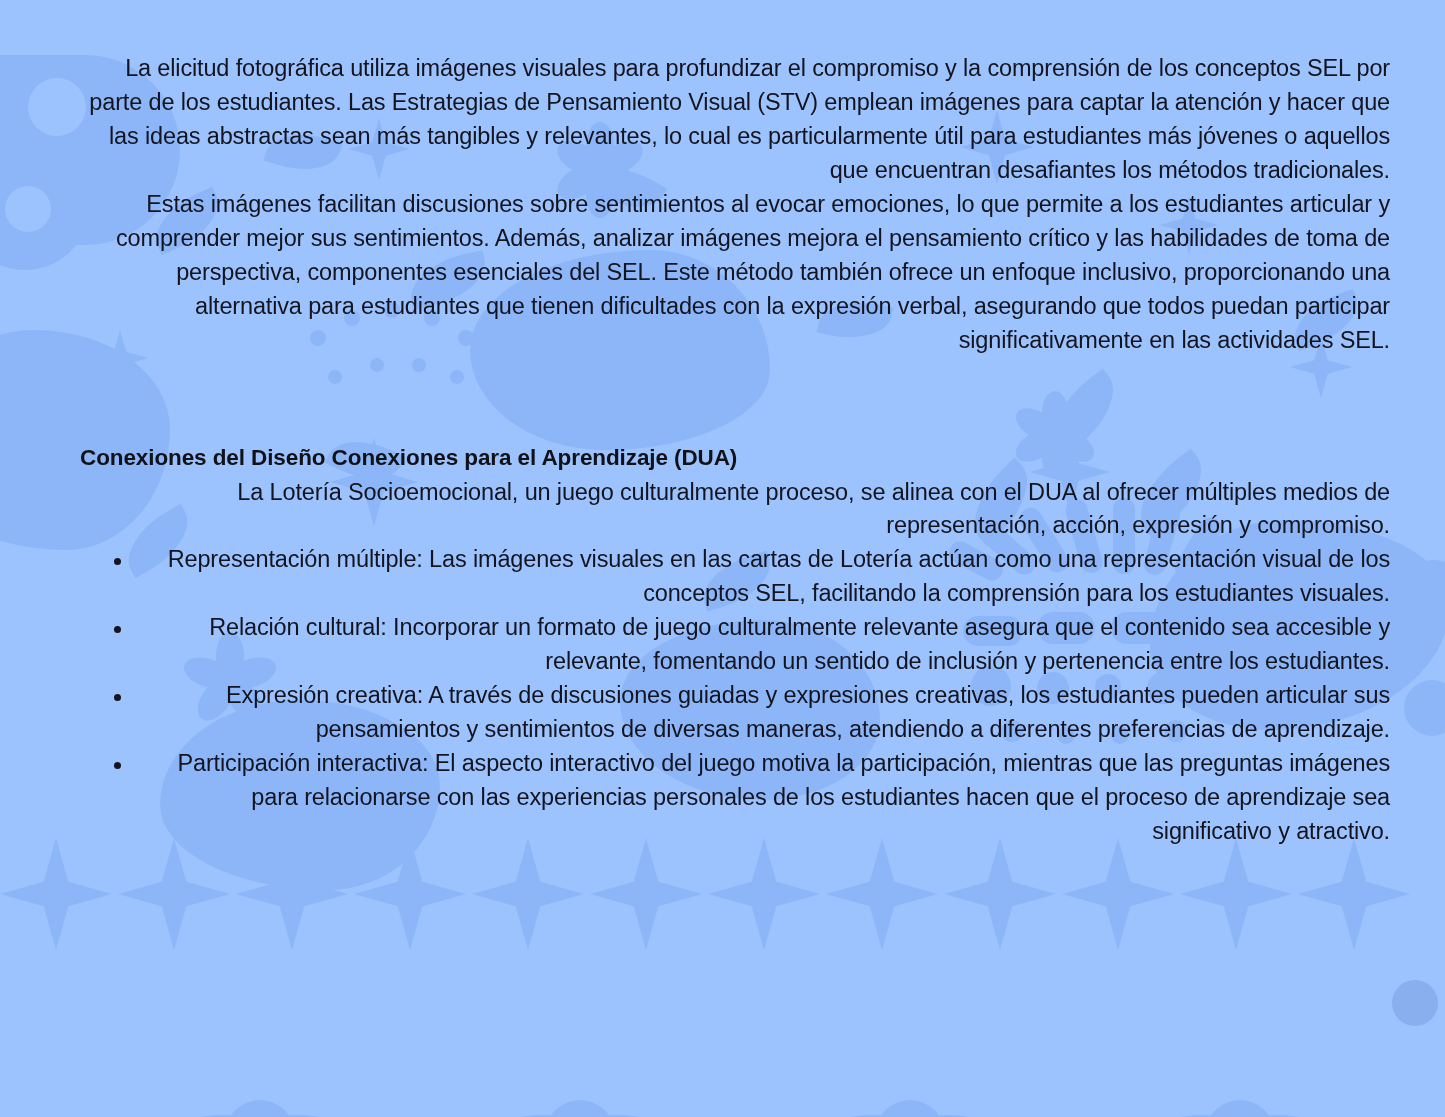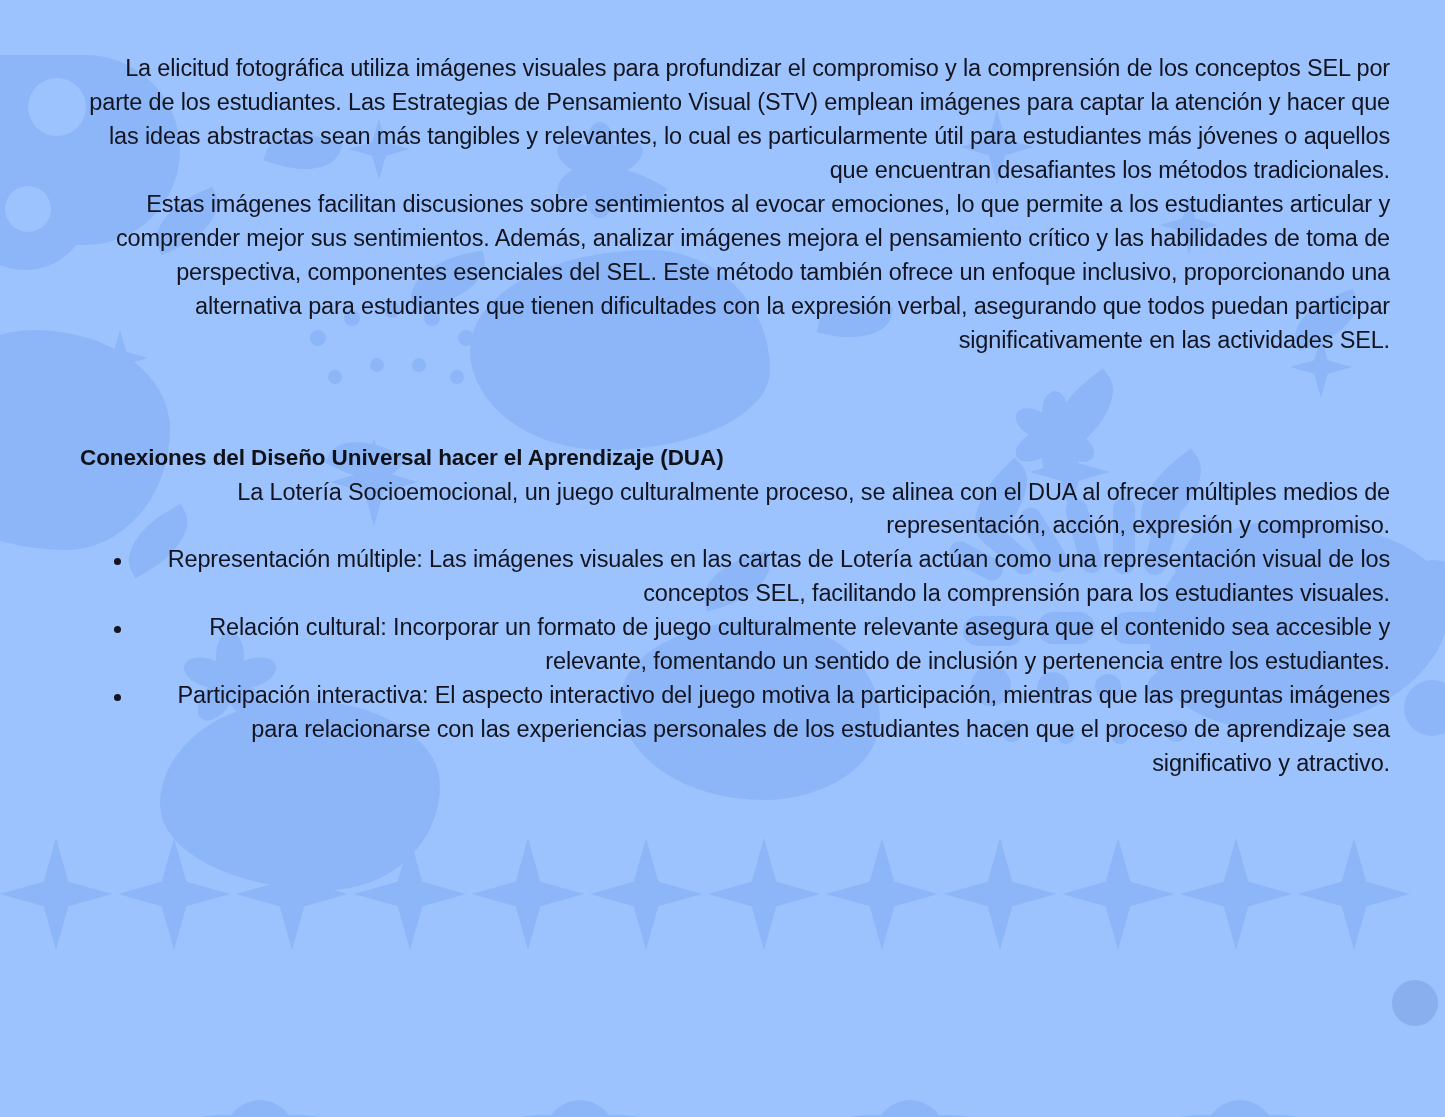--- a/index.html
+++ b/index.html
@@ -298,25 +298,26 @@
   <div id="content">
 
     <section class="section">
       <p class="para">La elicitud fotográfica utiliza imágenes visuales para profundizar el compromiso y la comprensión de los conceptos SEL por parte de los estudiantes. Las Estrategias de Pensamiento Visual (STV) emplean imágenes para captar la atención y hacer que las ideas abstractas sean más tangibles y relevantes, lo cual es particularmente útil para estudiantes más jóvenes o aquellos que encuentran desafiantes los métodos tradicionales.</p>
       <p class="para">Estas imágenes facilitan discusiones sobre sentimientos al evocar emociones, lo que permite a los estudiantes articular y comprender mejor sus sentimientos. Además, analizar imágenes mejora el pensamiento crítico y las habilidades de toma de perspectiva, componentes esenciales del SEL. Este método también ofrece un enfoque inclusivo, proporcionando una alternativa para estudiantes que tienen dificultades con la expresión verbal, asegurando que todos puedan participar significativamente en las actividades SEL.</p>
     </section>
 
     <div class="spacer-block"></div>
 
     <section class="section">
-      <h2 class="heading">Conexiones del Diseño Universal hacer el Aprendizaje (DUA)</h2>
+      <h2 class="heading">Conexiones del Diseño Conexiones para el Aprendizaje (DUA)</h2>
       <p class="para">La Lotería Socioemocional, un juego culturalmente proceso, se alinea con el DUA al ofrecer múltiples medios de representación, acción, expresión y compromiso.</p>
 
       <ul class="bullets">
         <li>Representación múltiple: Las imágenes visuales en las cartas de Lotería actúan como una representación visual de los conceptos SEL, facilitando la comprensión para los estudiantes visuales.</li>
         <li>Relación cultural: Incorporar un formato de juego culturalmente relevante asegura que el contenido sea accesible y relevante, fomentando un sentido de inclusión y pertenencia entre los estudiantes.</li>
+        <li>Expresión creativa: A través de discusiones guiadas y expresiones creativas, los estudiantes pueden articular sus pensamientos y sentimientos de diversas maneras, atendiendo a diferentes preferencias de aprendizaje.</li>
         <li>Participación interactiva: El aspecto interactivo del juego motiva la participación, mientras que las preguntas imágenes para relacionarse con las experiencias personales de los estudiantes hacen que el proceso de aprendizaje sea significativo y atractivo.</li>
       </ul>
 
     </section>
 
   </div>
 </div>
 
 </body></html>

